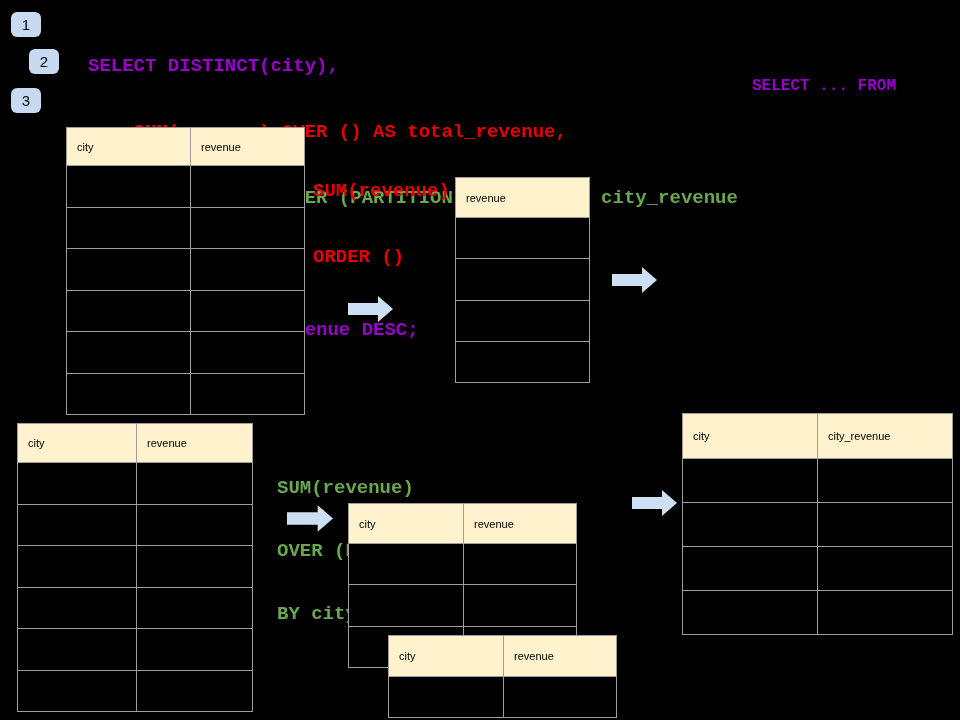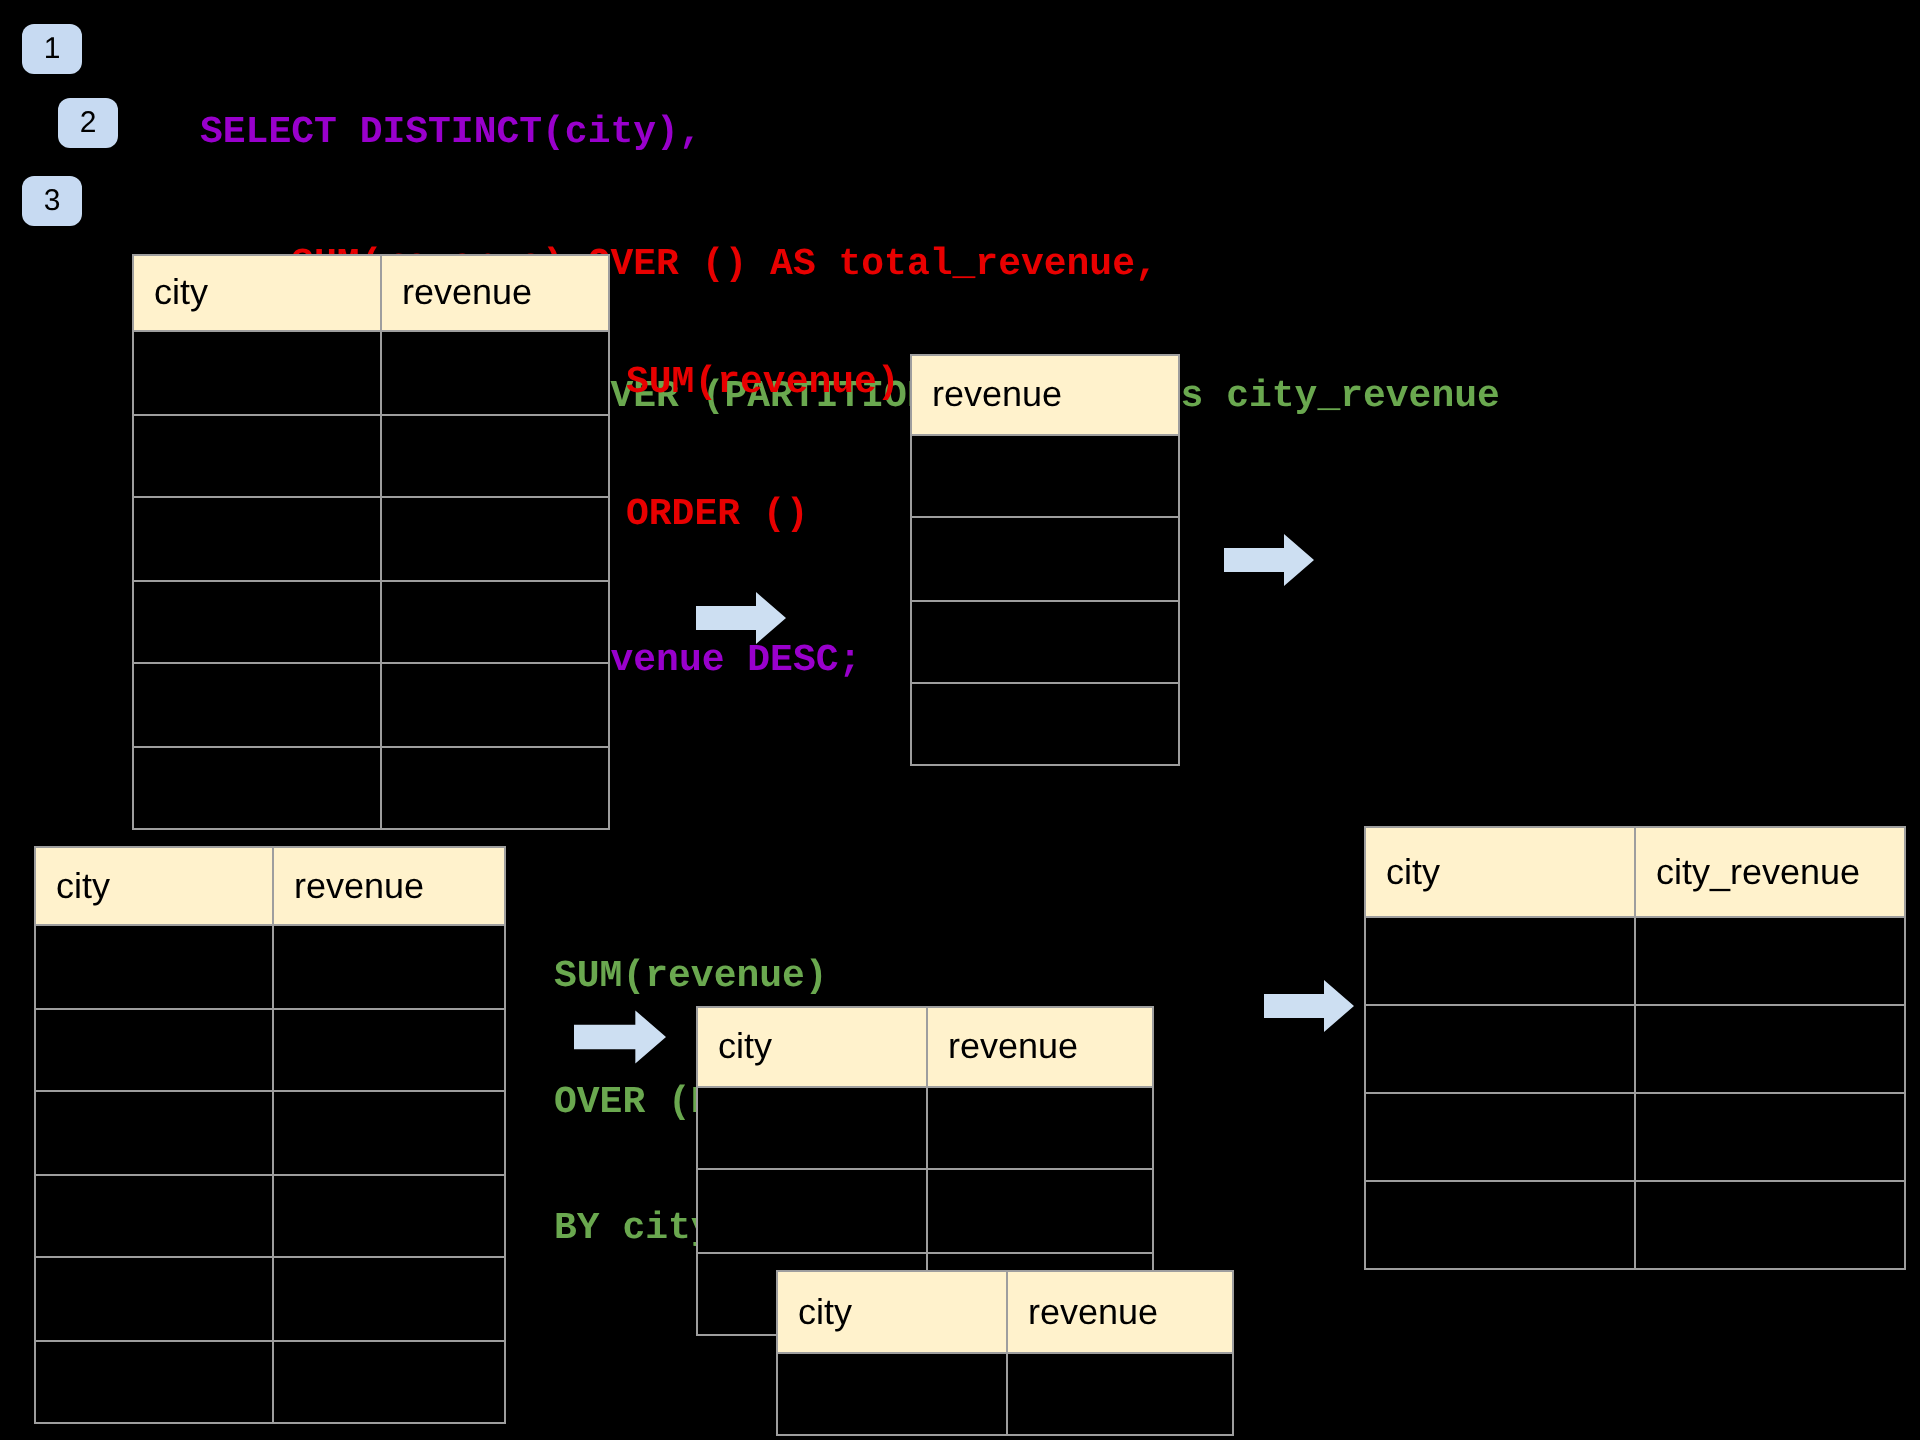--- a/index.html
+++ b/index.html
@@ -3,21 +3,21 @@
 <meta charset="utf-8">
 <style>
   * { margin:0; padding:0; box-sizing:border-box; }
   html,body { background:#000; }
   .canvas {
     position:relative; width:960px; height:720px; background:#000000;
     overflow:hidden; font-family:"Liberation Sans", sans-serif;
   }
   .code {
     position:absolute; left:88px; top:11px;
-    font:bold 19px "Liberation Mono", monospace; line-height:22px; white-space:pre;margin-left:12px;
+    font:bold 19px "Liberation Mono", monospace; line-height:22px; white-space:pre;
   }
   .c-purple { color:#9900CC; }
   .c-red    { color:#E80000; }
   .c-green  { color:#6AA84F; }
   .note {
     position:absolute; left:752px; top:36px; color:#9900CC;
     font:bold 16px "Liberation Mono", monospace; line-height:20px; white-space:pre;
   }
   .ann { position:absolute; font:bold 19px "Liberation Mono", monospace; line-height:21px; white-space:pre; }
   .ann-total { left:313px; top:136px; line-height:22px; }
@@ -26,21 +26,21 @@
     position:absolute; width:30px; height:25px; background:#C7DAF2; border-radius:6px;
     display:flex; align-items:center; justify-content:center;
     font-size:15px; color:#000;
   }
   .badge-1 { left:11px; top:12px; }
   .badge-2 { left:29px; top:49px; }
   .badge-3 { left:11px; top:88px; }
   table.tbl { position:absolute; border-collapse:collapse; table-layout:fixed; background:#000; }
   .tbl th, .tbl td { border:1px solid #9E9E9E; padding:0; }
   .tbl th {
-    background:#FFF2CC; color:#000; font-weight:normal; font-size:18px;
+    background:#FFF2CC; color:#000; font-weight:normal; font-size:11px;
     font-family:"Liberation Sans", sans-serif; text-align:left; padding-left:10px;
     vertical-align:middle;
   }
   .t-source-top  { left:66px;  top:127px; width:239px; height:288px; }
   .t-total       { left:455px; top:177px; width:135px; height:206px; }
   .t-source-bot  { left:17px;  top:423px; width:236px; height:289px; }
   .t-part-back   { left:348px; top:503px; width:229px; height:165px; }
   .t-part-front  { left:388px; top:635px; width:229px; height:83px;  }
   .t-part-result { left:682px; top:413px; width:271px; height:222px; }
   .arrow { position:absolute; }
@@ -67,20 +67,21 @@
 
   <div class="code">
     <div class="c-purple">SELECT DISTINCT(city),</div>
     <div class="c-red">    SUM(revenue) OVER () AS total_revenue,</div>
     <div class="c-green">    SUM(revenue) OVER (PARTITION BY city) as city_revenue</div>
     <div class="c-purple">  FROM rides</div>
     <div class="c-purple">  ORDER by city_revenue DESC;</div>
   </div>
 
   <div class="note">
+    <div>SELECT ... FROM</div>
   </div>
 
   <div class="ann ann-total c-red">
     <div>SUM(revenue)</div>
     <div>ORDER ()</div>
   </div>
 
   <div class="ann ann-part c-green">
     <div>SUM(revenue)</div>
     <div>OVER (PARTITION</div>

